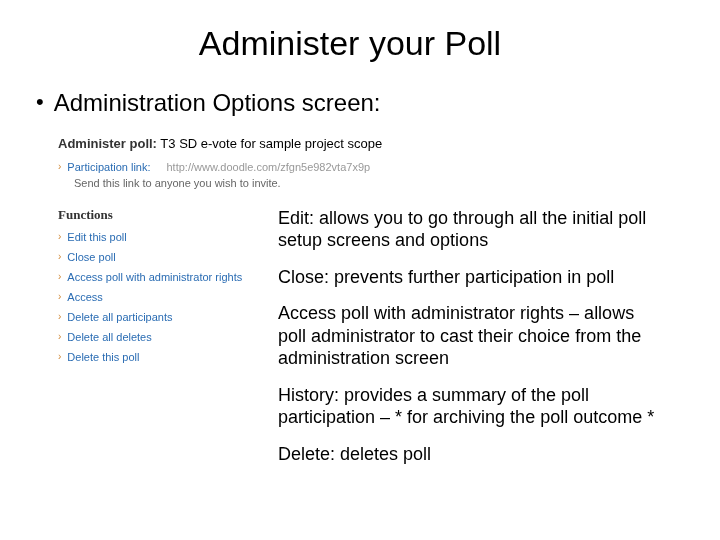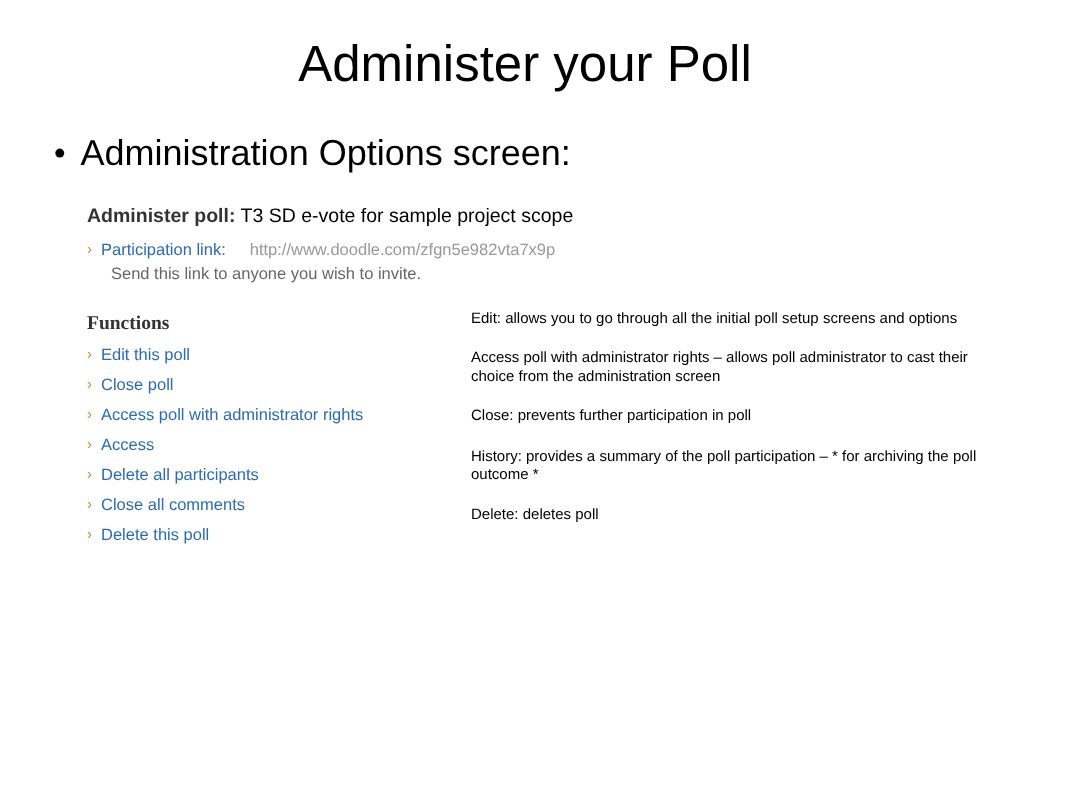--- a/index.html
+++ b/index.html
@@ -94,25 +94,24 @@
     align-items: center;
     font-size: 11px;
     color: #2a6cb3;
     margin-bottom: 8px;
   }
   .descriptions-col {
     flex: 1;
     padding-top: 0;
   }
   .desc-block {
-    font-size: 10px;
+    font-size: 18px;
     line-height: 1.25;
     margin-bottom: 14px;
     color: #000;
-    margin-left: 36px;
   }
 </style>
 </head>
 <body>
 
 <div class="slide">
   <h1 class="title">Administer your Poll</h1>
 
   <div class="bullet-row">
     <span class="bullet">•</span>
@@ -150,30 +149,30 @@
         <div class="func-item">
           <span class="arrow">›</span>
           <span>Access</span>
         </div>
         <div class="func-item">
           <span class="arrow">›</span>
           <span>Delete all participants</span>
         </div>
         <div class="func-item">
           <span class="arrow">›</span>
-          <span>Close all comments</span>
+          <span>Delete all deletes</span>
         </div>
         <div class="func-item">
           <span class="arrow">›</span>
           <span>Delete this poll</span>
         </div>
       </div>
 
       <div class="descriptions-col">
         <div class="desc-block">Edit: allows you to go through all the initial poll setup screens and options</div>
+        <div class="desc-block">Close: prevents further participation in poll</div>
         <div class="desc-block">Access poll with administrator rights – allows poll administrator to cast their choice from the administration screen</div>
-        <div class="desc-block">Close: prevents further participation in poll</div>
         <div class="desc-block">History: provides a summary of the poll participation – * for archiving the poll outcome *</div>
         <div class="desc-block">Delete: deletes poll</div>
       </div>
     </div>
   </div>
 </div>
 
 </body></html>

